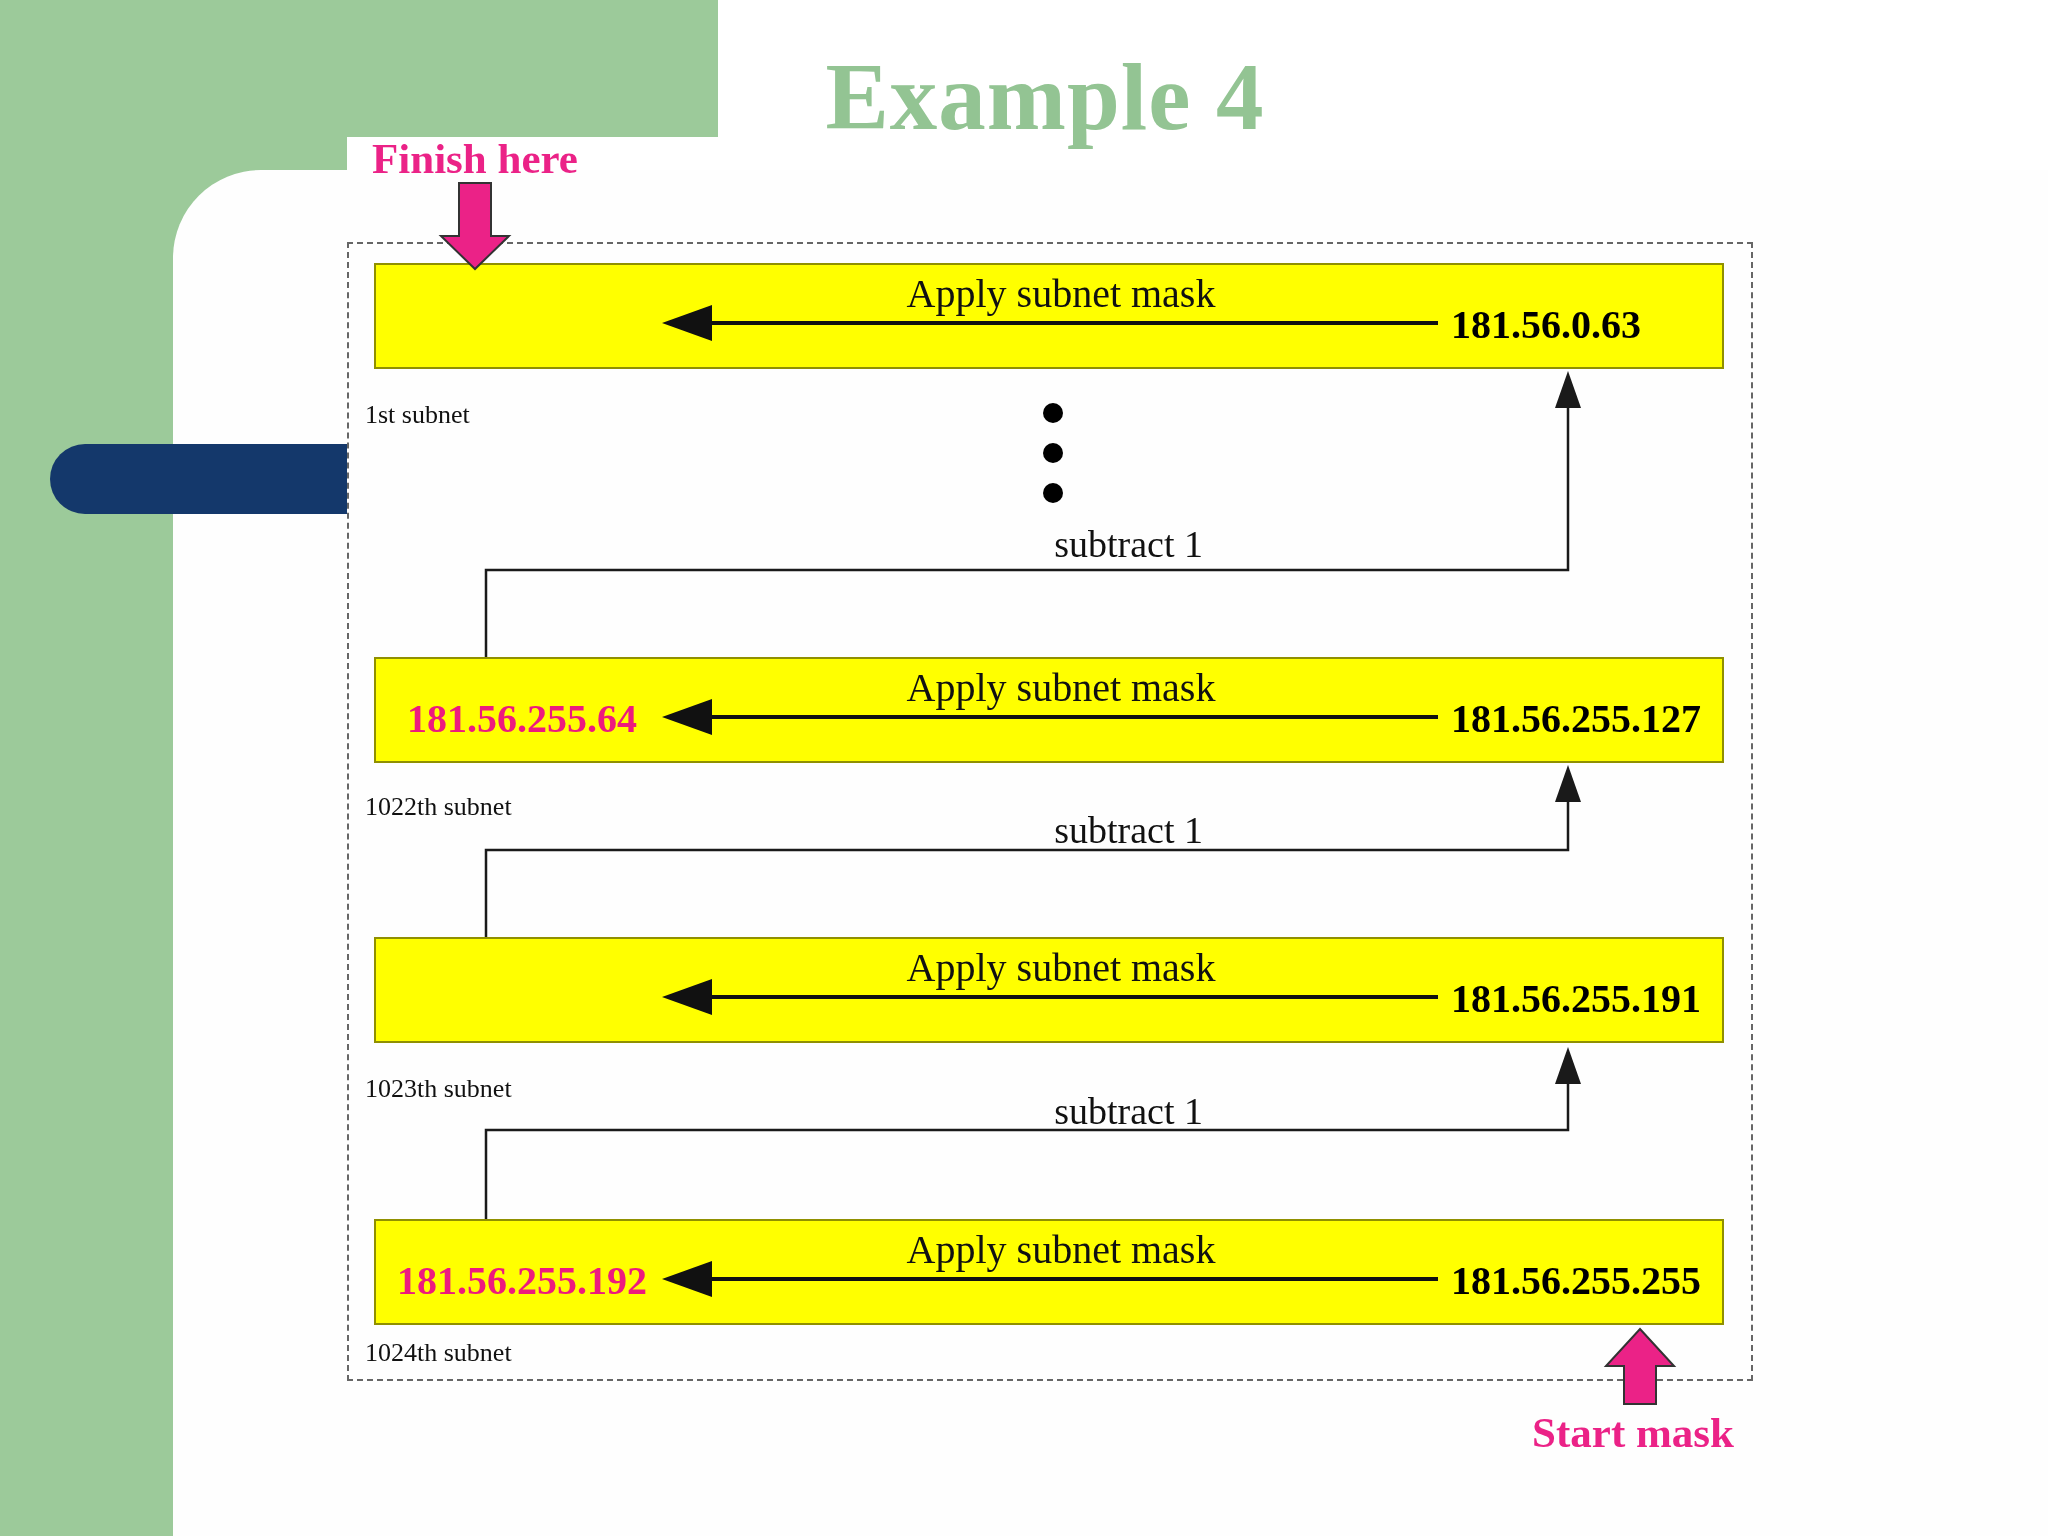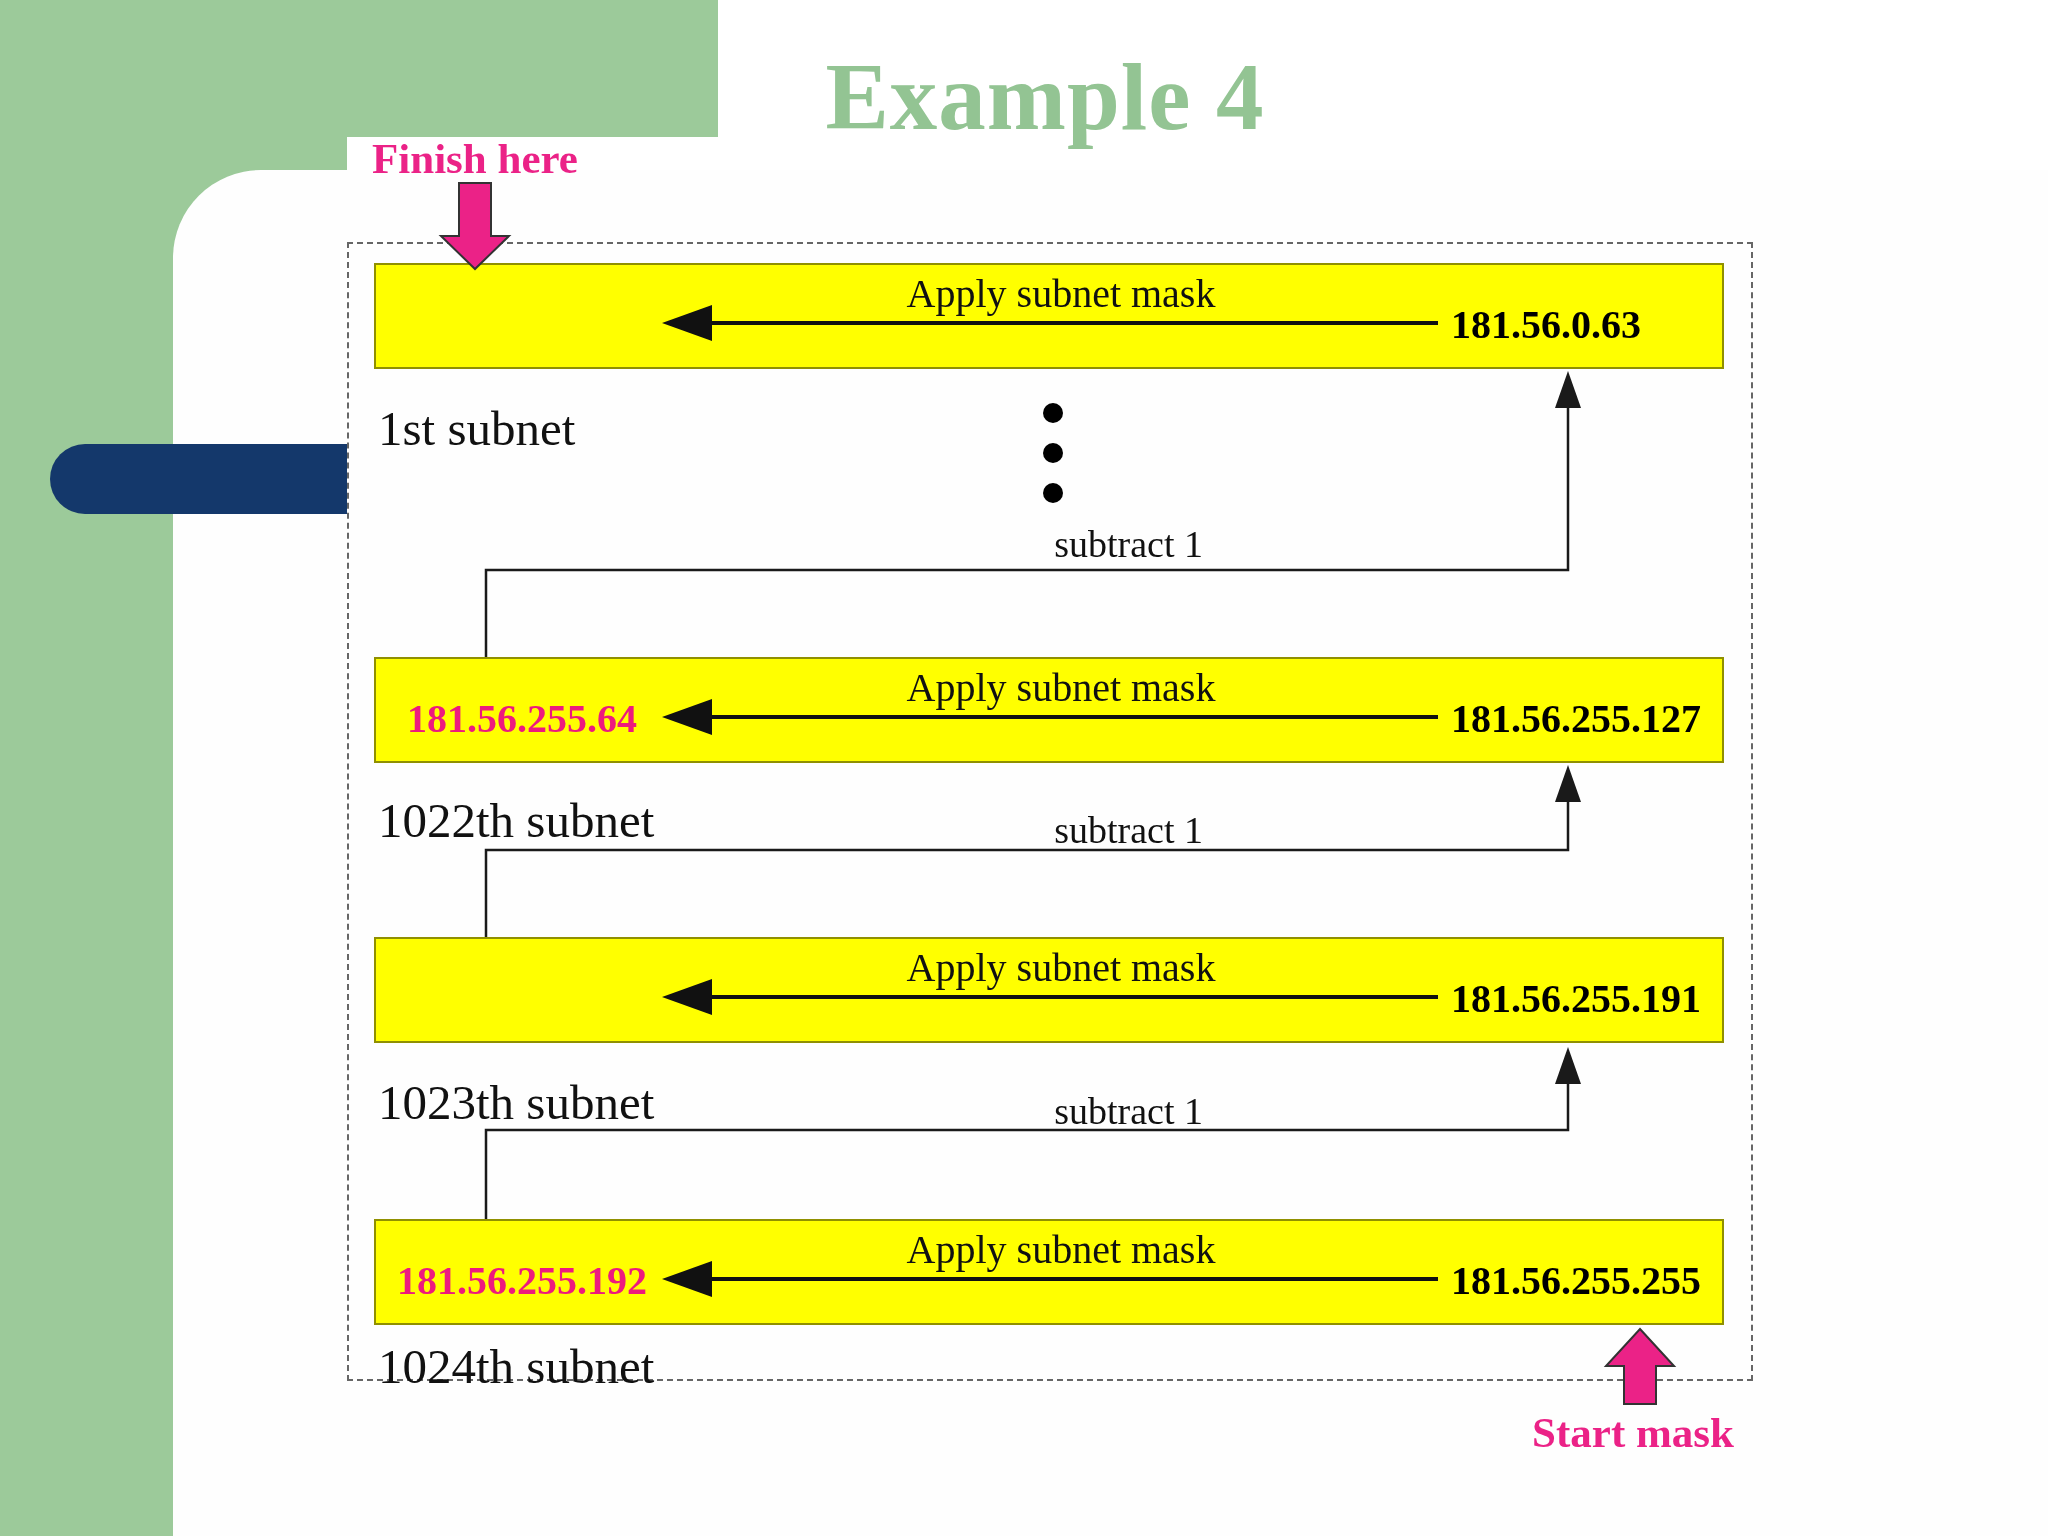--- a/index.html
+++ b/index.html
@@ -29,21 +29,21 @@
     position:absolute;left:374px;width:1350px;height:106px;box-sizing:border-box;
     background:#FFFF00;border:2px solid #909000;
   }
   .bar .action{position:absolute;left:0;right:0;top:5px;text-align:center;font-size:40px;color:#111;padding-left:24px;}
   .bar .result-ip{position:absolute;left:0;top:36px;width:292px;text-align:center;font-size:40px;font-weight:bold;color:#ED1A7E;white-space:nowrap;}
   .bar .source-ip{position:absolute;left:1075px;top:36px;font-size:40px;font-weight:bold;color:#000;white-space:nowrap;}
   .bar .arrow-line{position:absolute;left:334px;top:56px;width:728px;height:4px;background:#111;}
   .bar .arrow-head{position:absolute;left:286px;top:40px;width:0;height:0;
     border-top:18px solid transparent;border-bottom:18px solid transparent;border-right:50px solid #111;}
 
-  .subnet-label{position:absolute;left:378px;font-size:49px;color:#111;white-space:nowrap;}
+  .subnet-label{position:absolute;left:365px;font-size:26px;color:#111;white-space:nowrap;}
   .subtract-label{position:absolute;left:903px;width:300px;text-align:right;font-size:38px;color:#111;white-space:nowrap;}
 
   #connector-layer{position:absolute;left:0;top:0;width:2048px;height:1536px;pointer-events:none;}
 </style>
 </head>
 <body>
 
 <div id="slide">
 
   <div class="green-top"></div>

